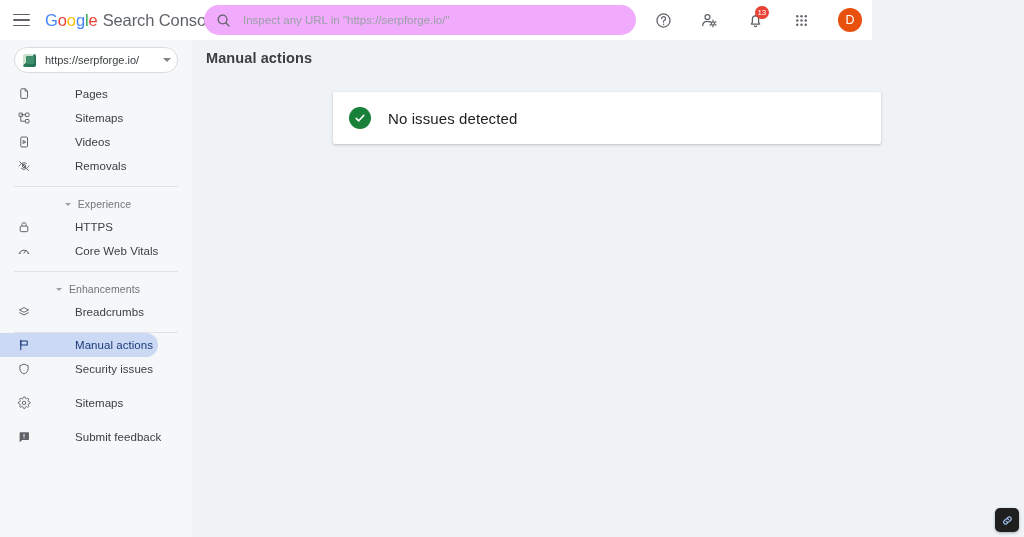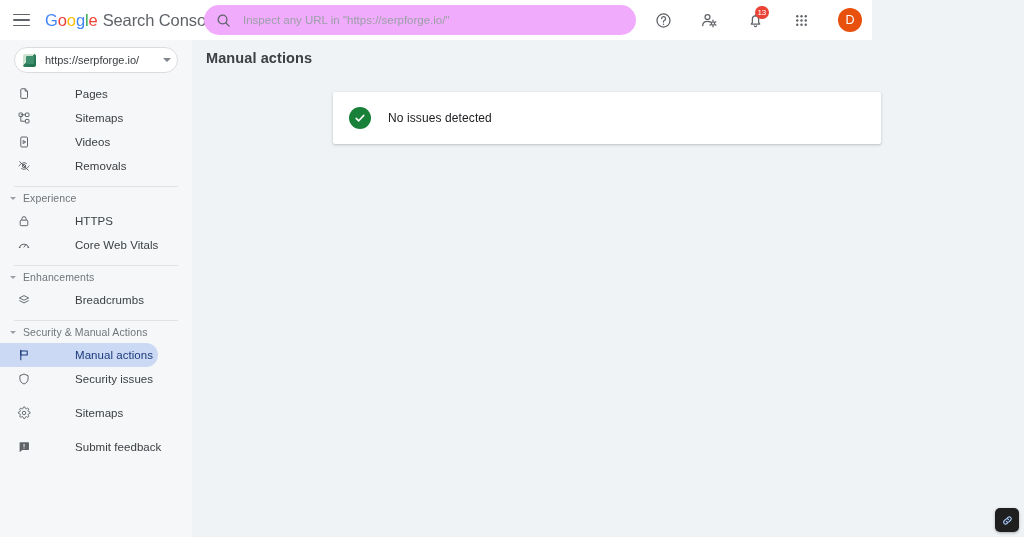--- a/index.html
+++ b/index.html
@@ -243,24 +243,26 @@
 
   .divider {
     height: 1px;
     background: #e0e3e6;
     margin: 8px 14px 0 14px;
   }
 
   .section-head {
     display: flex;
     align-items: center;
-    padding-left: 10px;
+    padding-left: 4px;
     height: 22px;
+    margin-top: 6px;
     cursor: pointer;
     user-select: none;
+    justify-content: center;
   }
   .section-caret {
     width: 0; height: 0;
     border-left: 3.5px solid transparent;
     border-right: 3.5px solid transparent;
     border-top: 3.5px solid #9aa0a6;
     flex: 0 0 auto;
   }
   .section-title {
     margin-left: 7px;
@@ -304,21 +306,21 @@
     width: 22px; height: 22px;
     border-radius: 50%;
     background: #188038;
     display: flex;
     align-items: center;
     justify-content: center;
     flex: 0 0 auto;
   }
   .status-text {
     margin-left: 17px;
-    font-size: 12px;
+    font-size: 15px;
     color: #202124;
     letter-spacing: 0.1px;
   }
 
   
   .floatwidget {
     position: absolute;
     right: 5px;
     bottom: 5px;
     width: 24px;
@@ -502,24 +504,20 @@
             <path d="M4 13l8 4 8-4"></path>
           </svg>
         </span>
         <span class="nav-label">Breadcrumbs</span>
       </div>
 
 
 
       <div class="divider"></div>
 
-      <div class="section-head">
-        <span class="section-caret"></span>
-        <span class="section-title">Security &amp; Manual Actions</span>
-      </div>
 
       <div class="navitem selected">
         <span class="navicon">
           <svg width="14" height="14" viewBox="0 0 24 24" fill="none" stroke="#1a3a7a" stroke-width="1.8" stroke-linejoin="round" stroke-linecap="round">
             <path d="M6.5 4v16"></path>
             <path d="M6.5 5h11v7h-11z"></path>
           </svg>
         </span>
         <span class="nav-label">Manual actions</span>
       </div>

